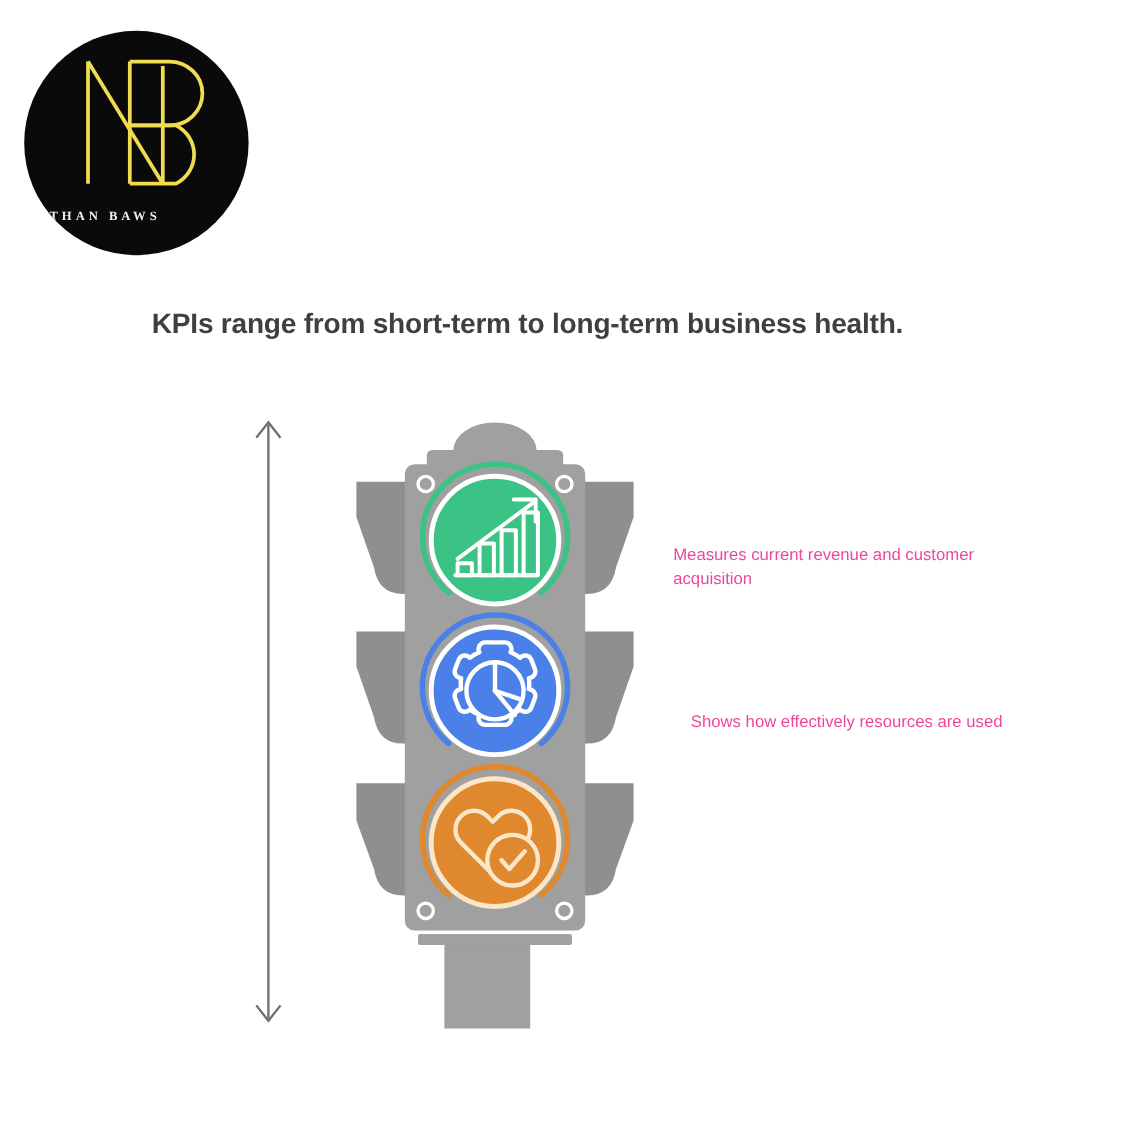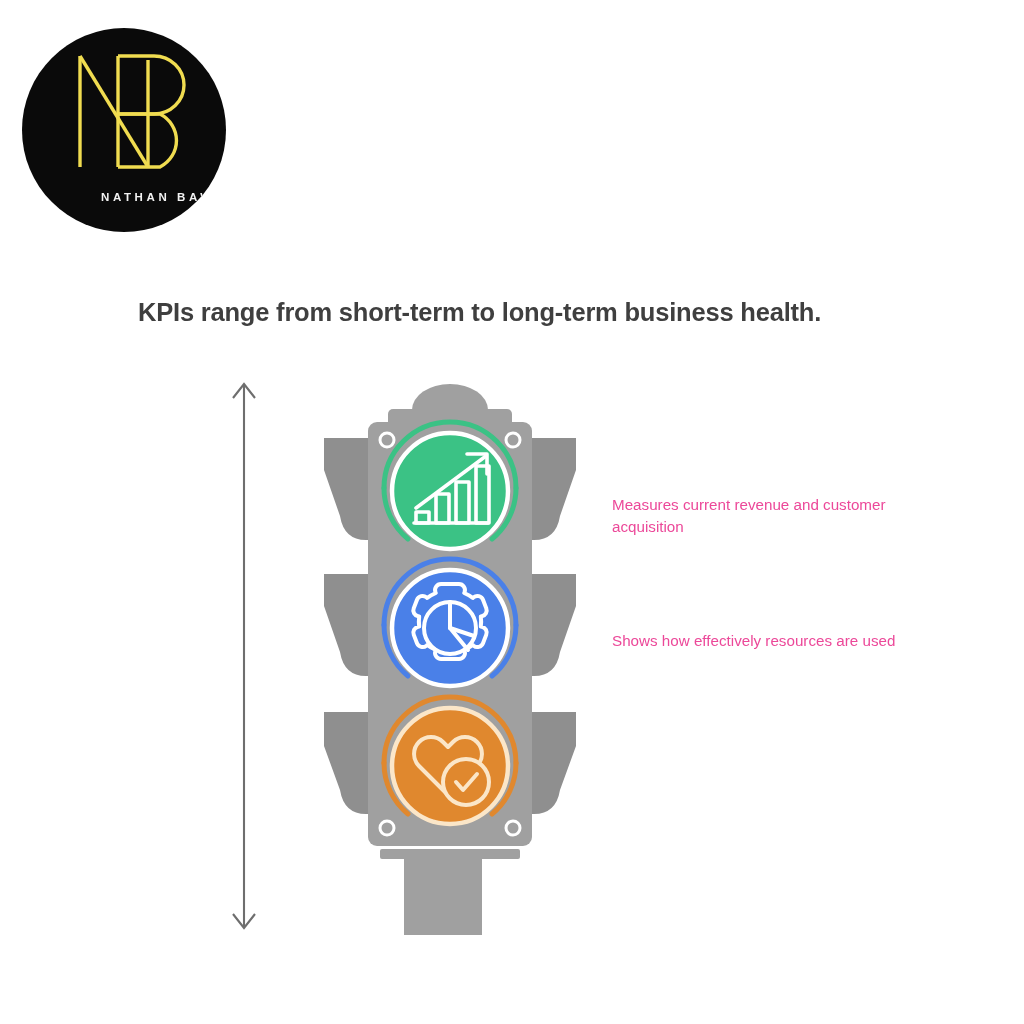--- a/index.html
+++ b/index.html
@@ -26,32 +26,32 @@
   }
   #logo-mark {
     position: absolute;
     left: 0; top: 12px;
     width: 204px; height: 140px;
   }
   #logo-wordmark {
     position: absolute;
     left: 0; top: 163px;
     width: 204px;
-    text-align: right;
+    text-align: left;
     color: #f2f2f2;
     font-size: 11.5px;
     font-weight: 700;
     letter-spacing: 3.6px;
-    font-family: Liberation Sans, sans-serif;
+    font-family: Liberation Serif, serif;
   }
 
   
   #headline {
     position: absolute;
-    left: 138px; top: 297px;
+    left: 138px; top: 280px;
     width: 800px;
     font-size: 25.5px;
     font-weight: 700;
     color: #3f3f3f;
     letter-spacing: -0.2px;
     line-height: 1.2;
     font-family: "Liberation Sans", sans-serif;
     white-space: nowrap;
   }
 
@@ -73,21 +73,21 @@
   .desc {
     position: absolute;
     left: 612px;
     width: 330px;
     font-size: 15.2px;
     line-height: 1.42;
     color: #ec4899;
     font-family: "Liberation Sans", sans-serif;
   }
   #desc-1 { top: 494px; }
-  #desc-2 { top: 630px; }
+  #desc-2 { top: 646px; margin-left: 16px; }
   #desc-3 { top: 777px; }
 </style>
 </head>
 <body>
 
 <div id="page">
 
   <div id="logo-badge">
     <svg id="logo-mark" viewBox="0 0 204 140" xmlns="http://www.w3.org/2000/svg">
       <g fill="none" stroke="#f0dc50" stroke-width="3.4" stroke-linejoin="miter">

